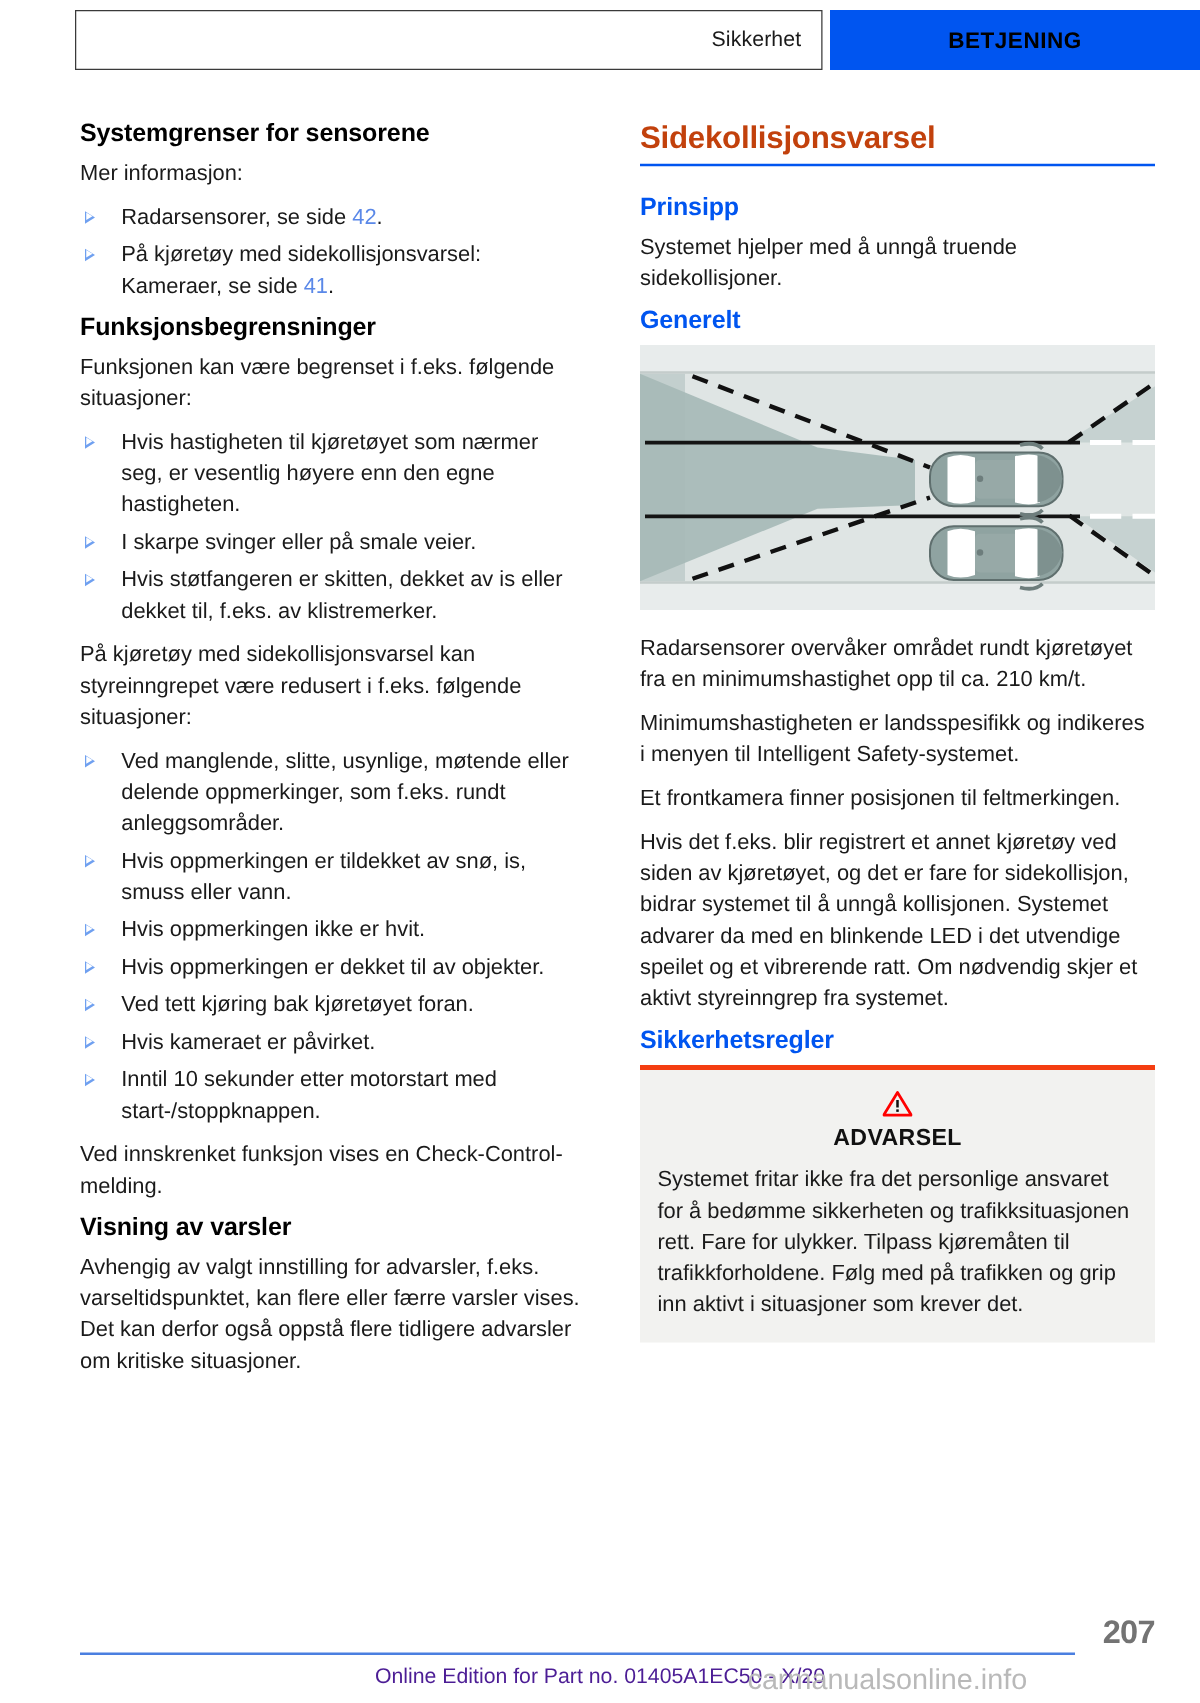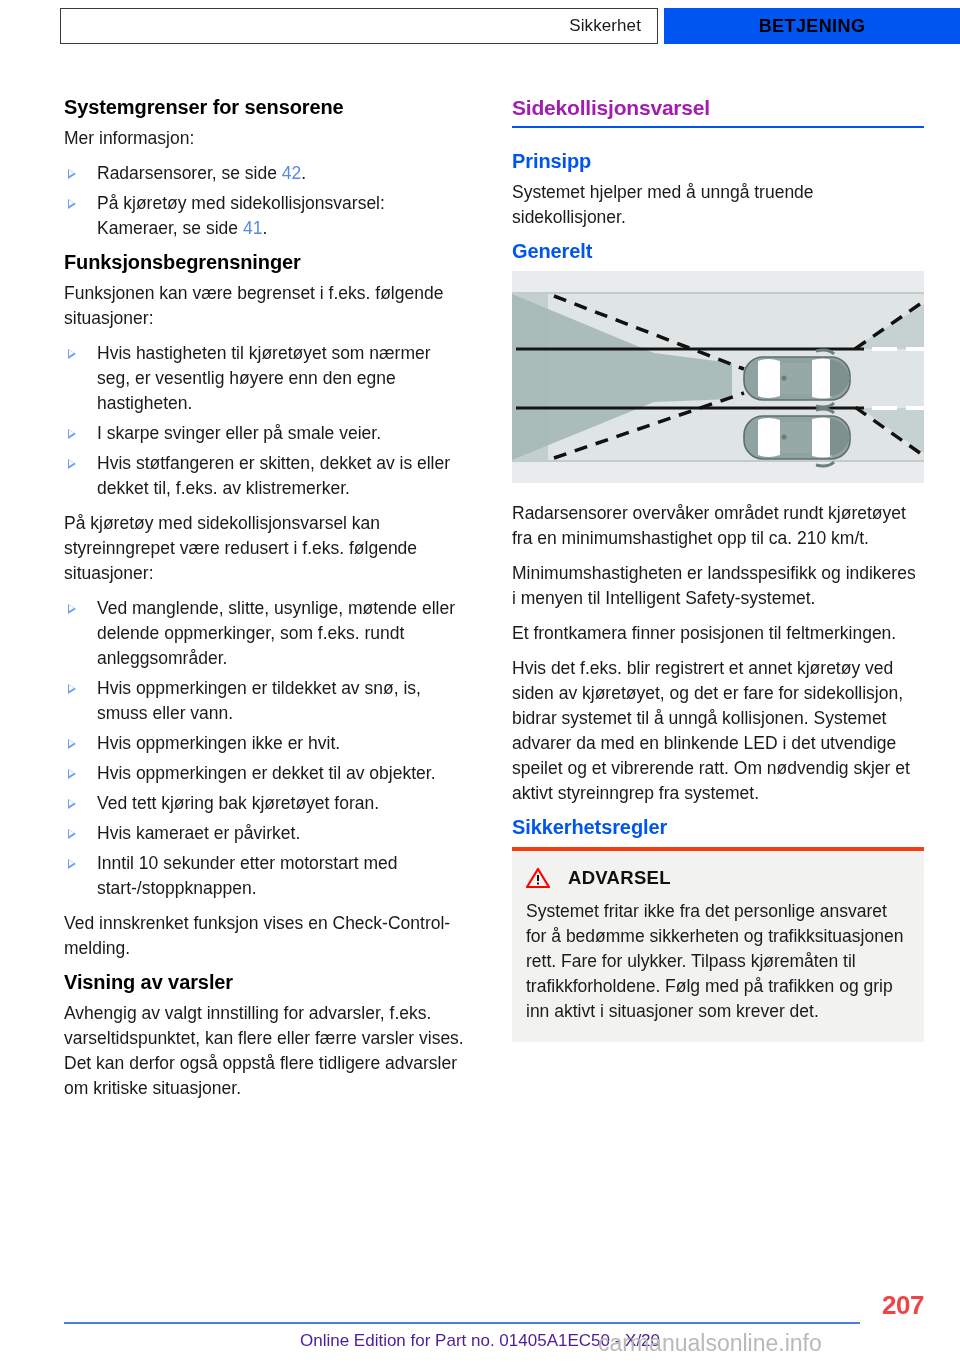--- a/index.html
+++ b/index.html
@@ -15,21 +15,21 @@
     position: relative;
     overflow: hidden;
   }
 
   
   .header {
     position: absolute;
     top: 8px;
     left: 60px;
     right: 0;
-    height: 36px;
+    height: 48px;
     display: flex;
     align-items: stretch;
   }
   .header-tab-white {
     flex: 1 1 auto;
     border: 1.5px solid #3a3a3a;
     background: #ffffff;
     display: flex;
     align-items: center;
     justify-content: flex-end;
@@ -65,23 +65,23 @@
     width: 860px;
     display: flex;
     gap: 48px;
   }
   .col {
     width: 412px;
   }
 
   
   h1.main-title {
-    font-size: 21px;
-    font-weight: bold;
-    color: #a21caf;
+    font-size: 25px;
+    font-weight: bold;
+    color: #c2410c;
     margin: 0 0 6px 0;
     letter-spacing: -0.2px;
   }
   .title-rule {
     border-bottom: 2.5px solid #0055f0;
     margin-bottom: 22px;
   }
   h2.sub-head {
     font-size: 20px;
     font-weight: bold;
@@ -167,22 +167,23 @@
   .warnbox {
     background: #f2f2f0;
     border-top: 4px solid #f43d11;
     padding: 16px 14px 18px 14px;
     box-sizing: border-box;
     margin-top: 8px;
   }
   .warn-head {
     display: flex;
     align-items: center;
-    gap: 18px;
+    gap: 5px;
     margin-bottom: 10px;
+    flex-direction: column;
   }
   .warn-title {
     font-size: 18.5px;
     font-weight: bold;
     letter-spacing: 0.3px;
     color: #111111;
   }
   .warn-text {
     font-size: 17.5px;
     line-height: 25px;
@@ -197,21 +198,21 @@
     width: 796px;
     top: 1322px;
     border-bottom: 2.5px solid #4a7fe0;
   }
   .page-number {
     position: absolute;
     right: 36px;
     top: 1290px;
     font-size: 26px;
     font-weight: bold;
-    color: #ef4444;
+    color: #737373;
     letter-spacing: -0.5px;
   }
   .footer-line {
     position: absolute;
     left: 0;
     right: 0;
     top: 1331px;
     text-align: center;
     font-size: 17px;
     color: #4c1d95;

